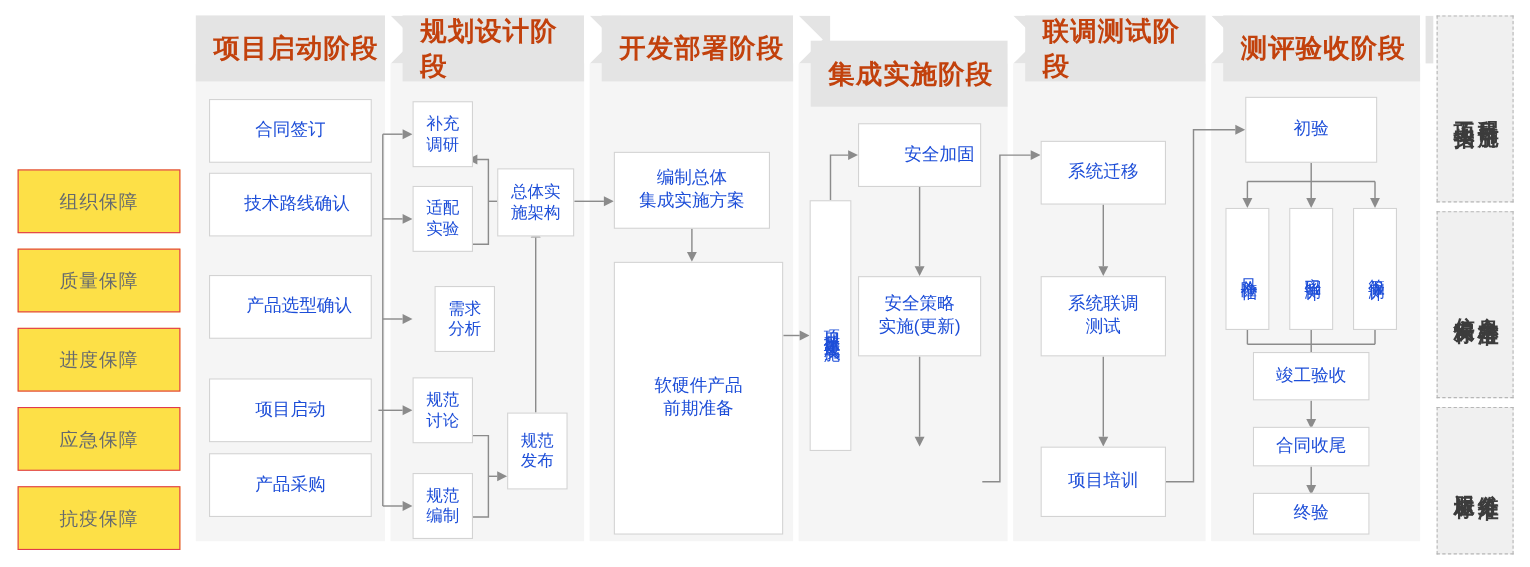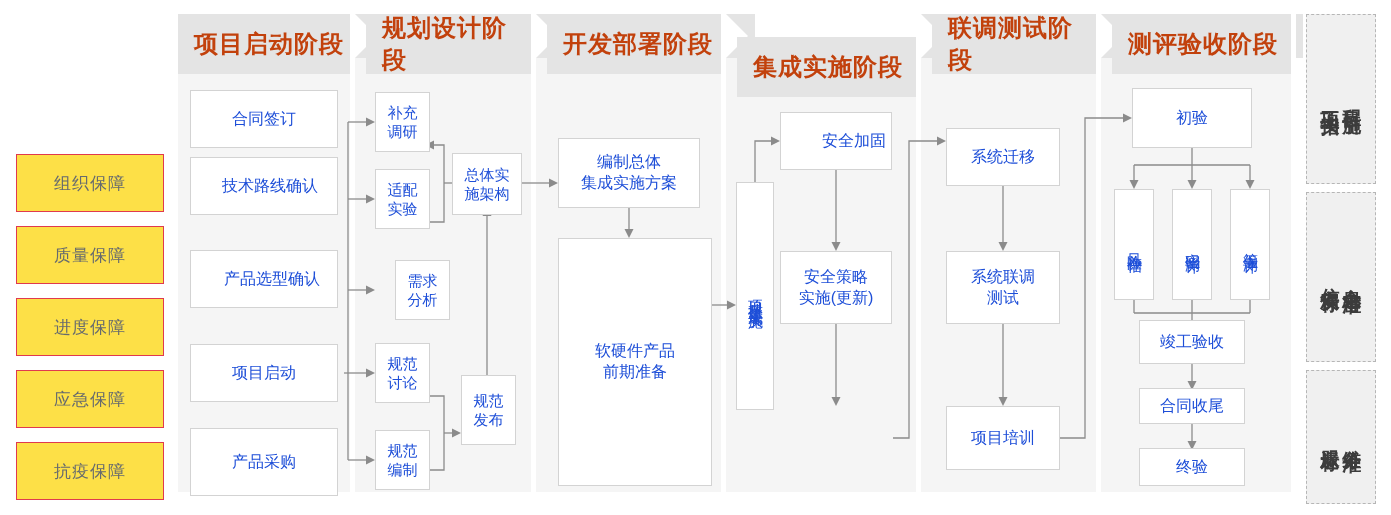--- a/index.html
+++ b/index.html
@@ -248,21 +248,21 @@
   </div>
   <div class="abs node" style="left:190px;top:157px;width:148px;height:58px;padding-left:12px;">
     <span>技术路线确认</span>
   </div>
   <div class="abs node" style="left:190px;top:250px;width:148px;height:58px;padding-left:16px;">
     <span>产品选型确认</span>
   </div>
   <div class="abs node" style="left:190px;top:344px;width:148px;height:58px;">
     <span>项目启动</span>
   </div>
-  <div class="abs node" style="left:190px;top:428px;width:148px;height:68px;text-align:center;">
+  <div class="abs node" style="left:190px;top:412px;width:148px;height:58px;text-align:center;">
     <span>产品采购</span>
   </div>
 
   <div class="abs node sm" style="left:375px;top:92px;width:55px;height:60px;">
     <div>
       <div>补充</div>
       <div>调研</div>
     </div>
   </div>
   <div class="abs node sm" style="left:375px;top:169px;width:55px;height:60px;">

